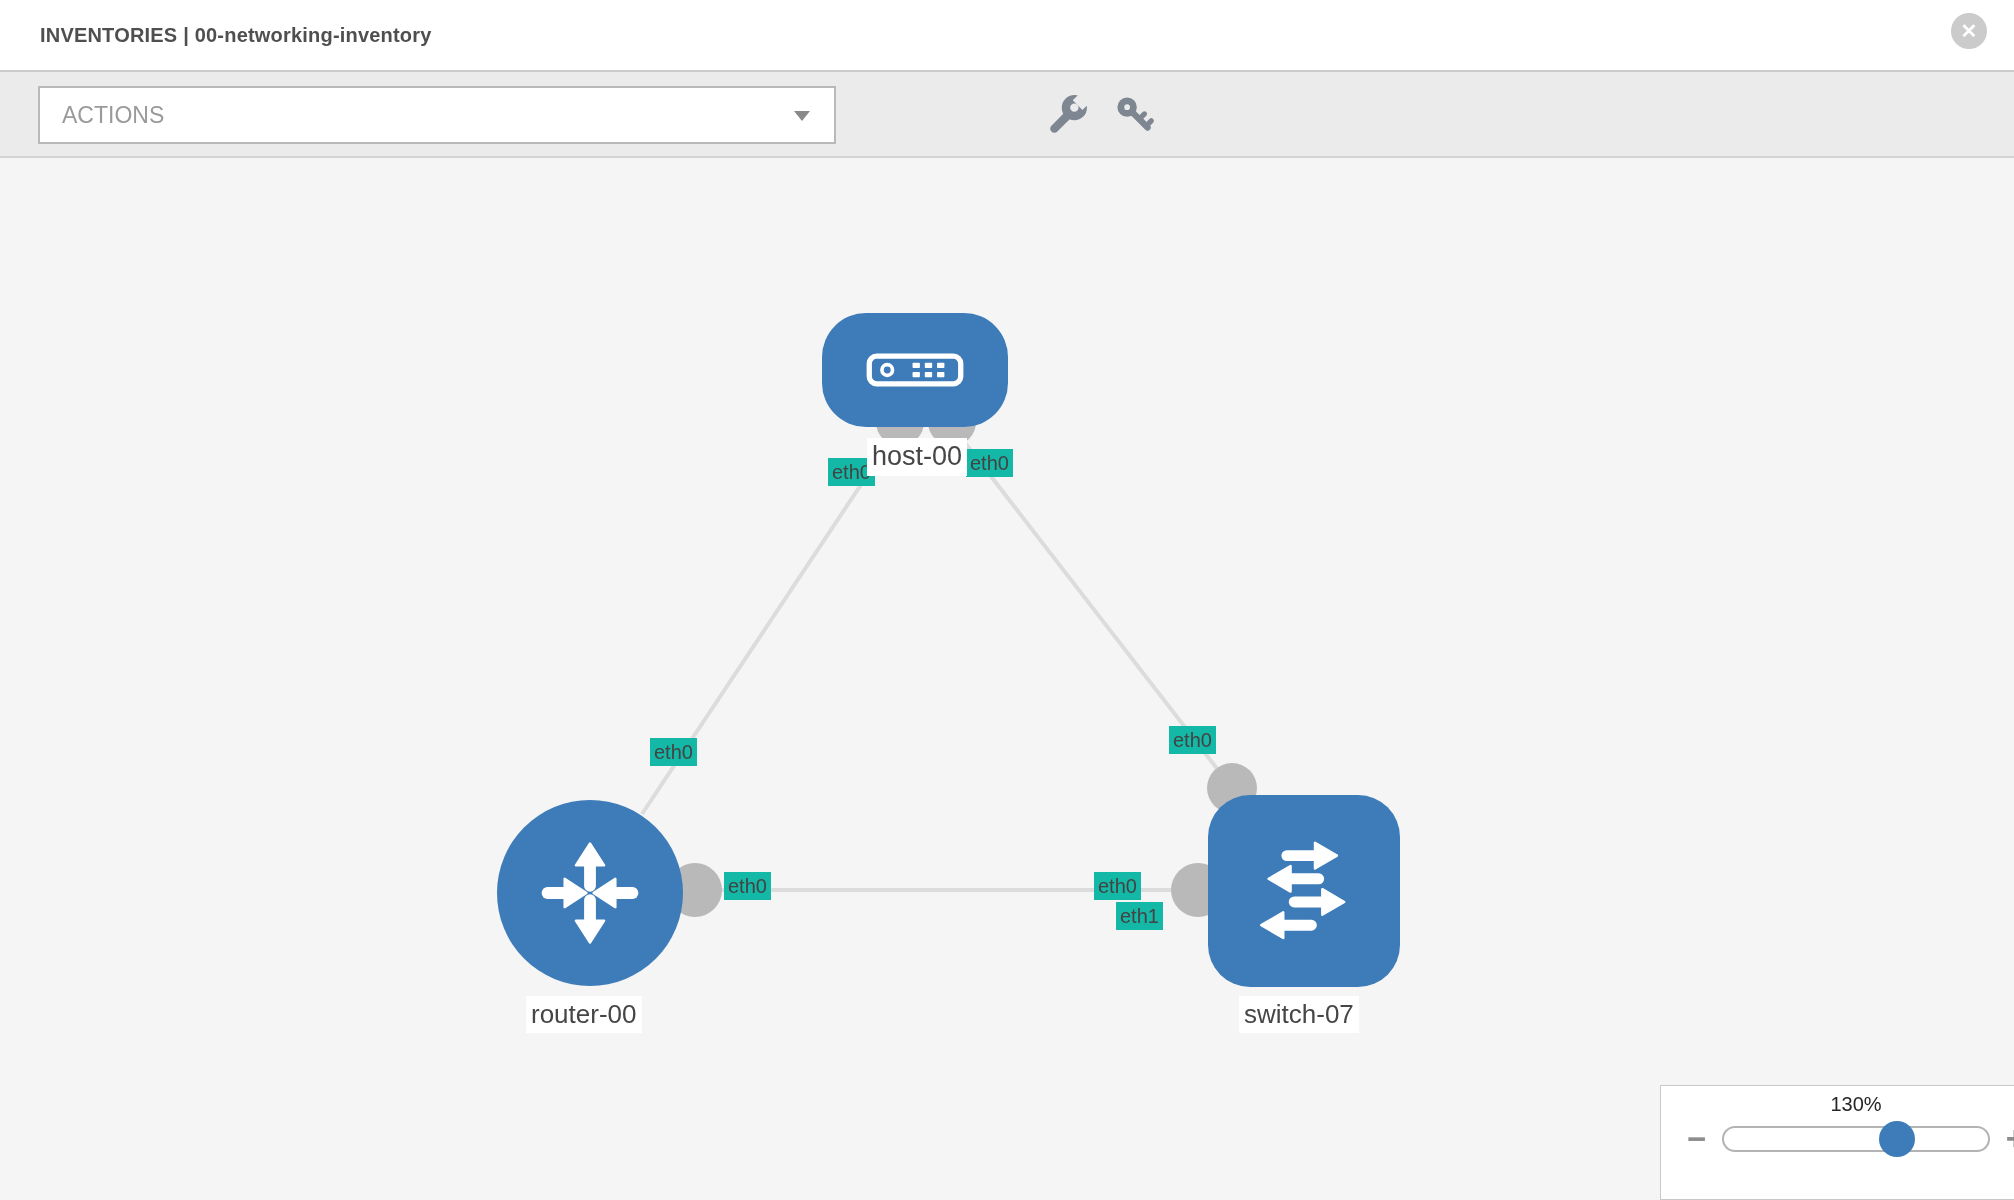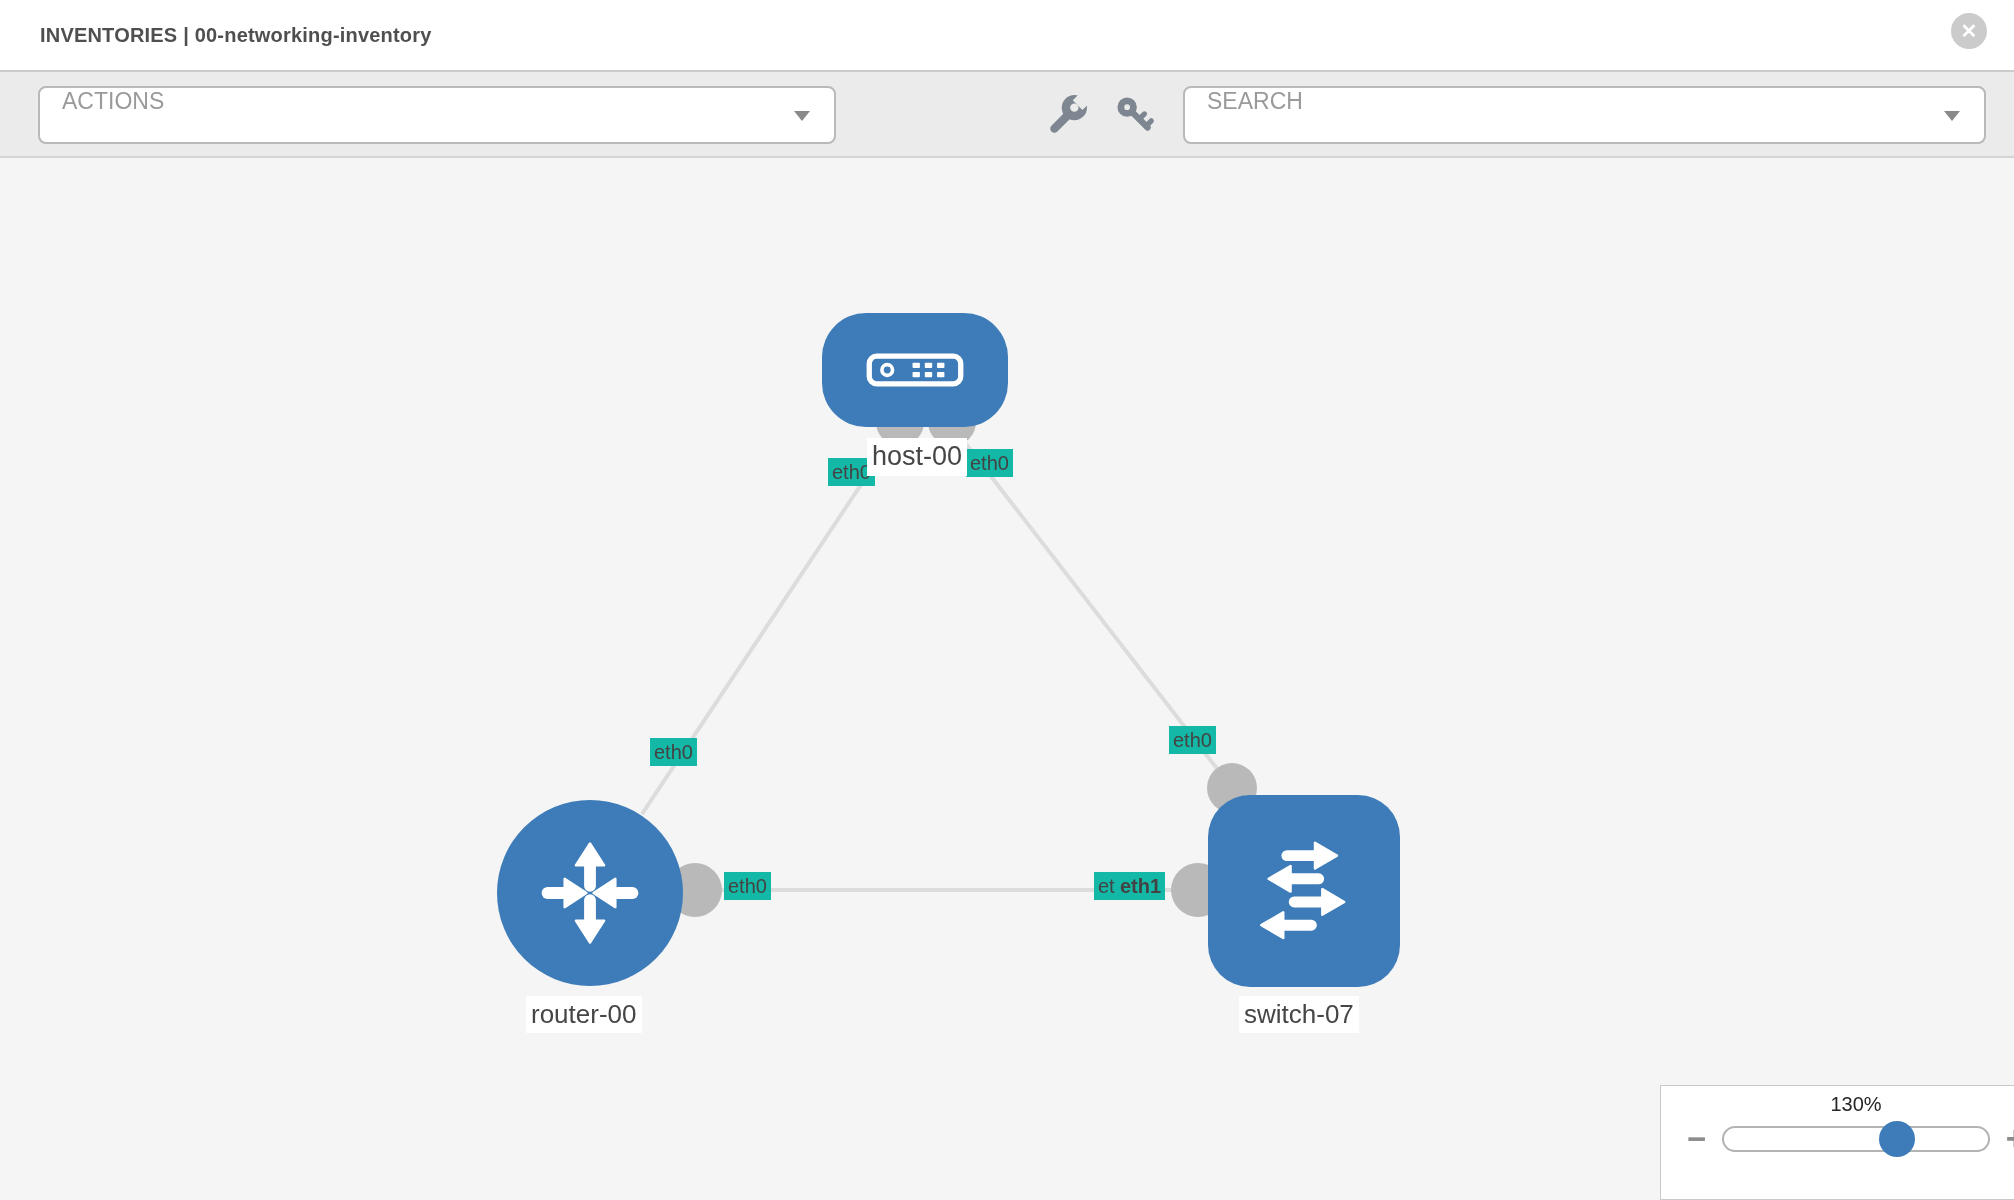--- a/index.html
+++ b/index.html
@@ -13,21 +13,21 @@
     font-size:20px; font-weight:700; color:#4f4f4f; letter-spacing:.2px; }
   .close-btn { position:absolute; right:27px; top:13px; width:36px; height:36px;
     border-radius:50%; background:#cbcbcb; cursor:pointer;
     display:flex; align-items:center; justify-content:center; }
   .close-btn span { color:#ffffff; font-size:20px; font-weight:700; line-height:1; }
 
   
   .toolbar { position:absolute; top:72px; left:0; width:2014px; height:86px;
     background:#ebebeb; border-bottom:2px solid #d4d4d4; z-index:19; }
   .select-box { position:absolute; top:14px; height:58px; background:#ffffff;
-    border:2px solid #b9b9b9; border-radius:8px; display:flex; align-items:flex-start;
+    border:2px solid #b9b9b9; border-radius:0; display:flex; align-items:center;
     padding-left:22px; font-size:23px; color:#9a9a9a; cursor:pointer; }
   .select-box .caret { position:absolute; right:24px; top:50%; margin-top:-4px;
     width:0; height:0; border-left:8px solid transparent; border-right:8px solid transparent;
     border-top:10px solid #8a8a8a; }
   .sel-actions { left:38px; width:798px; }
   .sel-search  { left:1183px; width:803px; }
   .tool-icon { position:absolute; top:22px; width:42px; height:42px; cursor:pointer; }
   .tool-icon.wrench { left:1046px; }
   .tool-icon.key { left:1114px; }
 
@@ -49,21 +49,21 @@
   .lbl-switch { left:1239px; top:838px; font-size:26px; }
 
   .if-label { position:absolute; z-index:3; background:#14b8a6; color:#434343;
     font-size:20px; padding:1px 4px; line-height:1.3; white-space:nowrap; }
   .if-host-l   { left:828px; top:300px; }
   .if-host-r   { left:966px; top:291px; }
   .if-router-t { left:650px; top:580px; }
   .if-switch-t { left:1169px; top:568px; }
   .if-router-r { left:724px; top:714px; }
   .if-switch-back  { left:1094px; top:714px; z-index:3; }
-  .if-switch-front { left:1116px; top:714px; z-index:4;font-weight:bold; }
+  .if-switch-front { left:1116px; top:744px; z-index:4; }
 
   
   .zoom-panel { position:absolute; left:1660px; top:1085px; width:392px; height:115px;
     background:#ffffff; border:1px solid #c9c9c9; z-index:25; }
   .zoom-value { text-align:center; margin-top:7px; font-size:20px; color:#262626; }
   .zoom-row { display:flex; align-items:center; justify-content:space-between;
     padding:0 26px; margin-top:6px; }
   .zoom-btn { font-size:33px; font-weight:800; color:#8d8d8d; line-height:1;
     cursor:pointer; user-select:none; }
   .zoom-track { position:relative; width:268px; height:26px; background:#ffffff;
@@ -96,24 +96,20 @@
   </div>
   <div class="tool-icon key">
     <svg width="42" height="42" viewBox="0 0 40 40">
       <circle cx="12.5" cy="12.5" r="6" fill="none" stroke="#7e8791" stroke-width="6.5"></circle>
       <line x1="17" y1="17" x2="32" y2="32" stroke="#7e8791" stroke-width="6" stroke-linecap="round"></line>
       <line x1="24" y1="24" x2="29" y2="19" stroke="#7e8791" stroke-width="5" stroke-linecap="round"></line>
       <line x1="30.5" y1="30.5" x2="35.5" y2="25.5" stroke="#7e8791" stroke-width="5" stroke-linecap="round"></line>
     </svg>
   </div>
 
-  <div class="select-box sel-search">
-    <span>SEARCH</span>
-    <span class="caret"></span>
-  </div>
 </div>
 
 <div class="canvas">
 
   <svg class="netlinks" width="2014" height="1042">
 
     <line x1="900" y1="268" x2="642" y2="656" stroke="#dcdcdc" stroke-width="4"></line>
     <line x1="952" y1="268" x2="1232" y2="630" stroke="#dcdcdc" stroke-width="4"></line>
     <line x1="695" y1="732" x2="1198" y2="732" stroke="#dcdcdc" stroke-width="4"></line>
 

